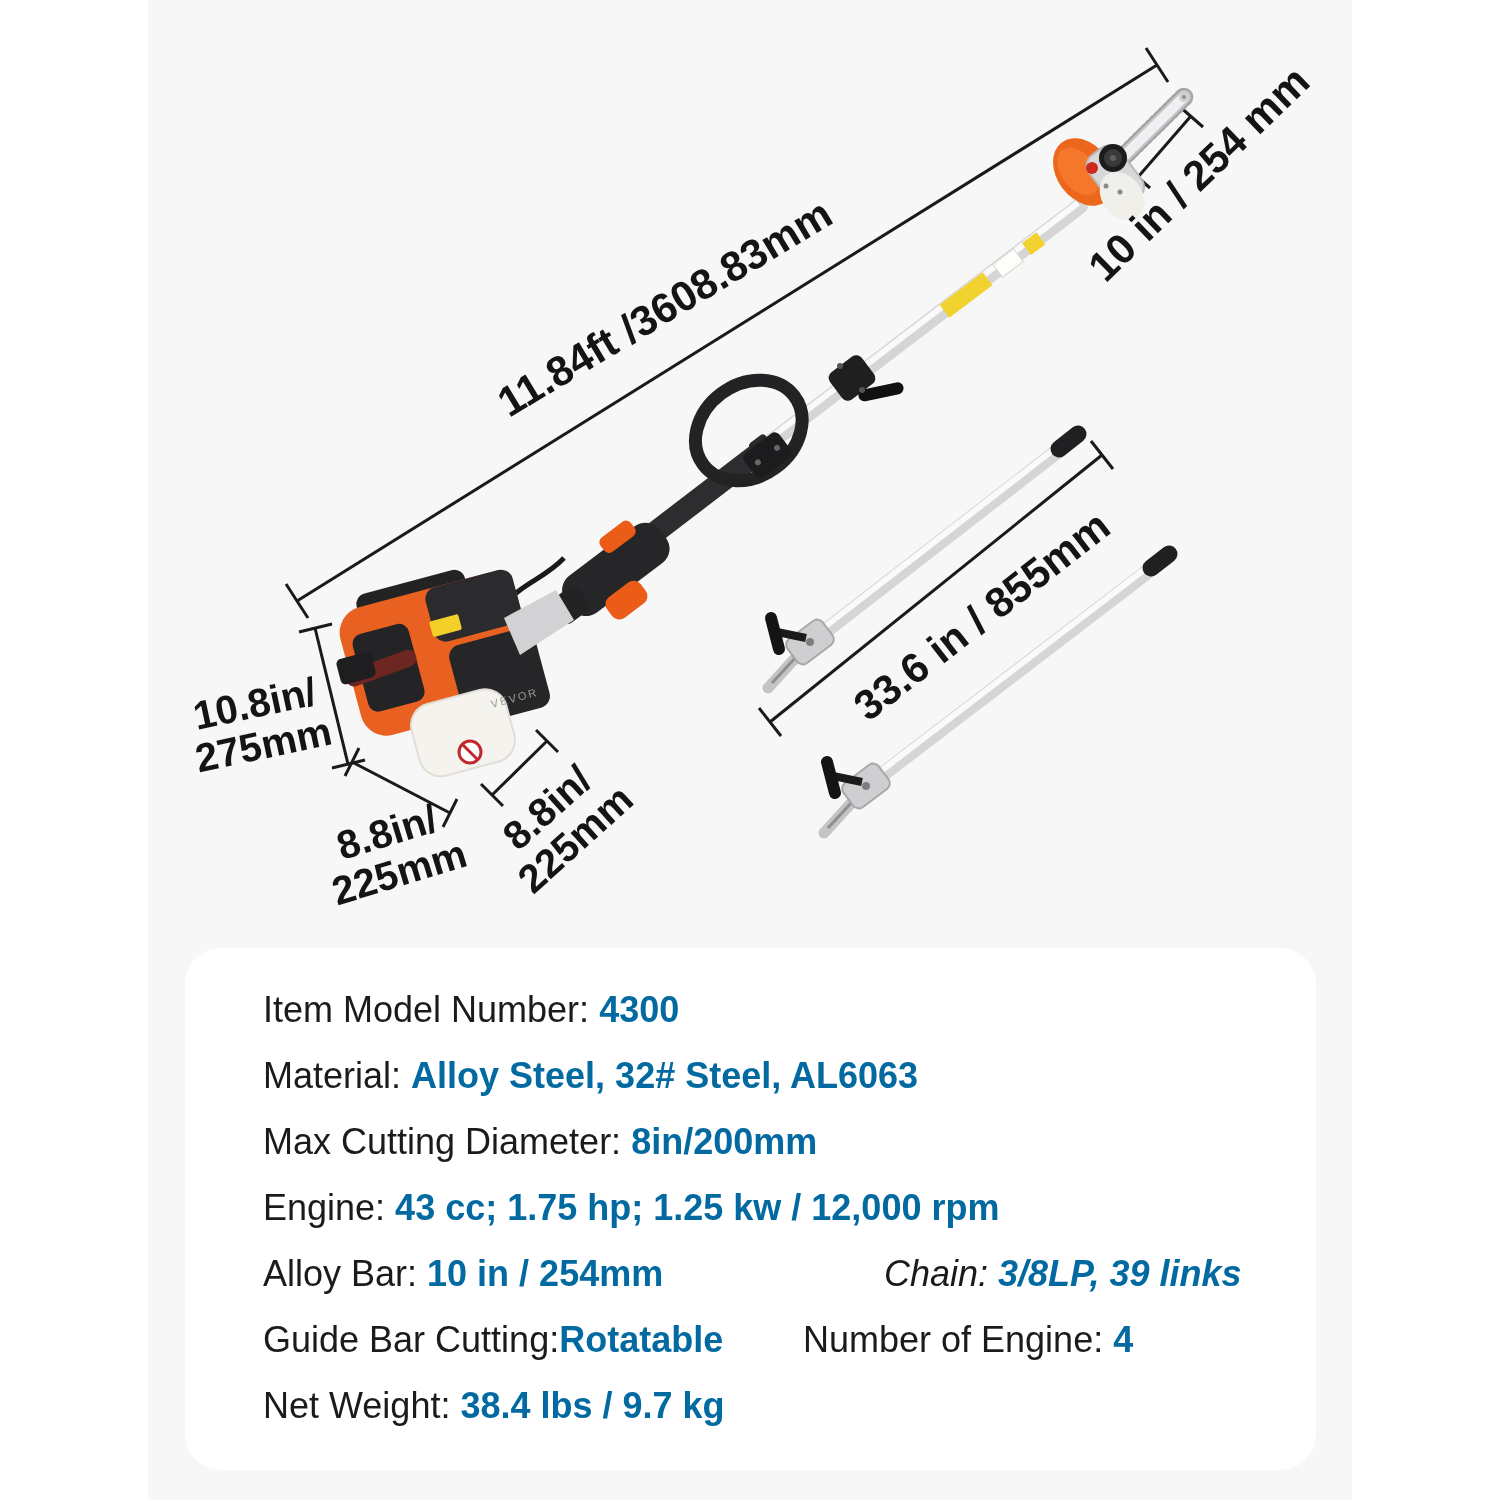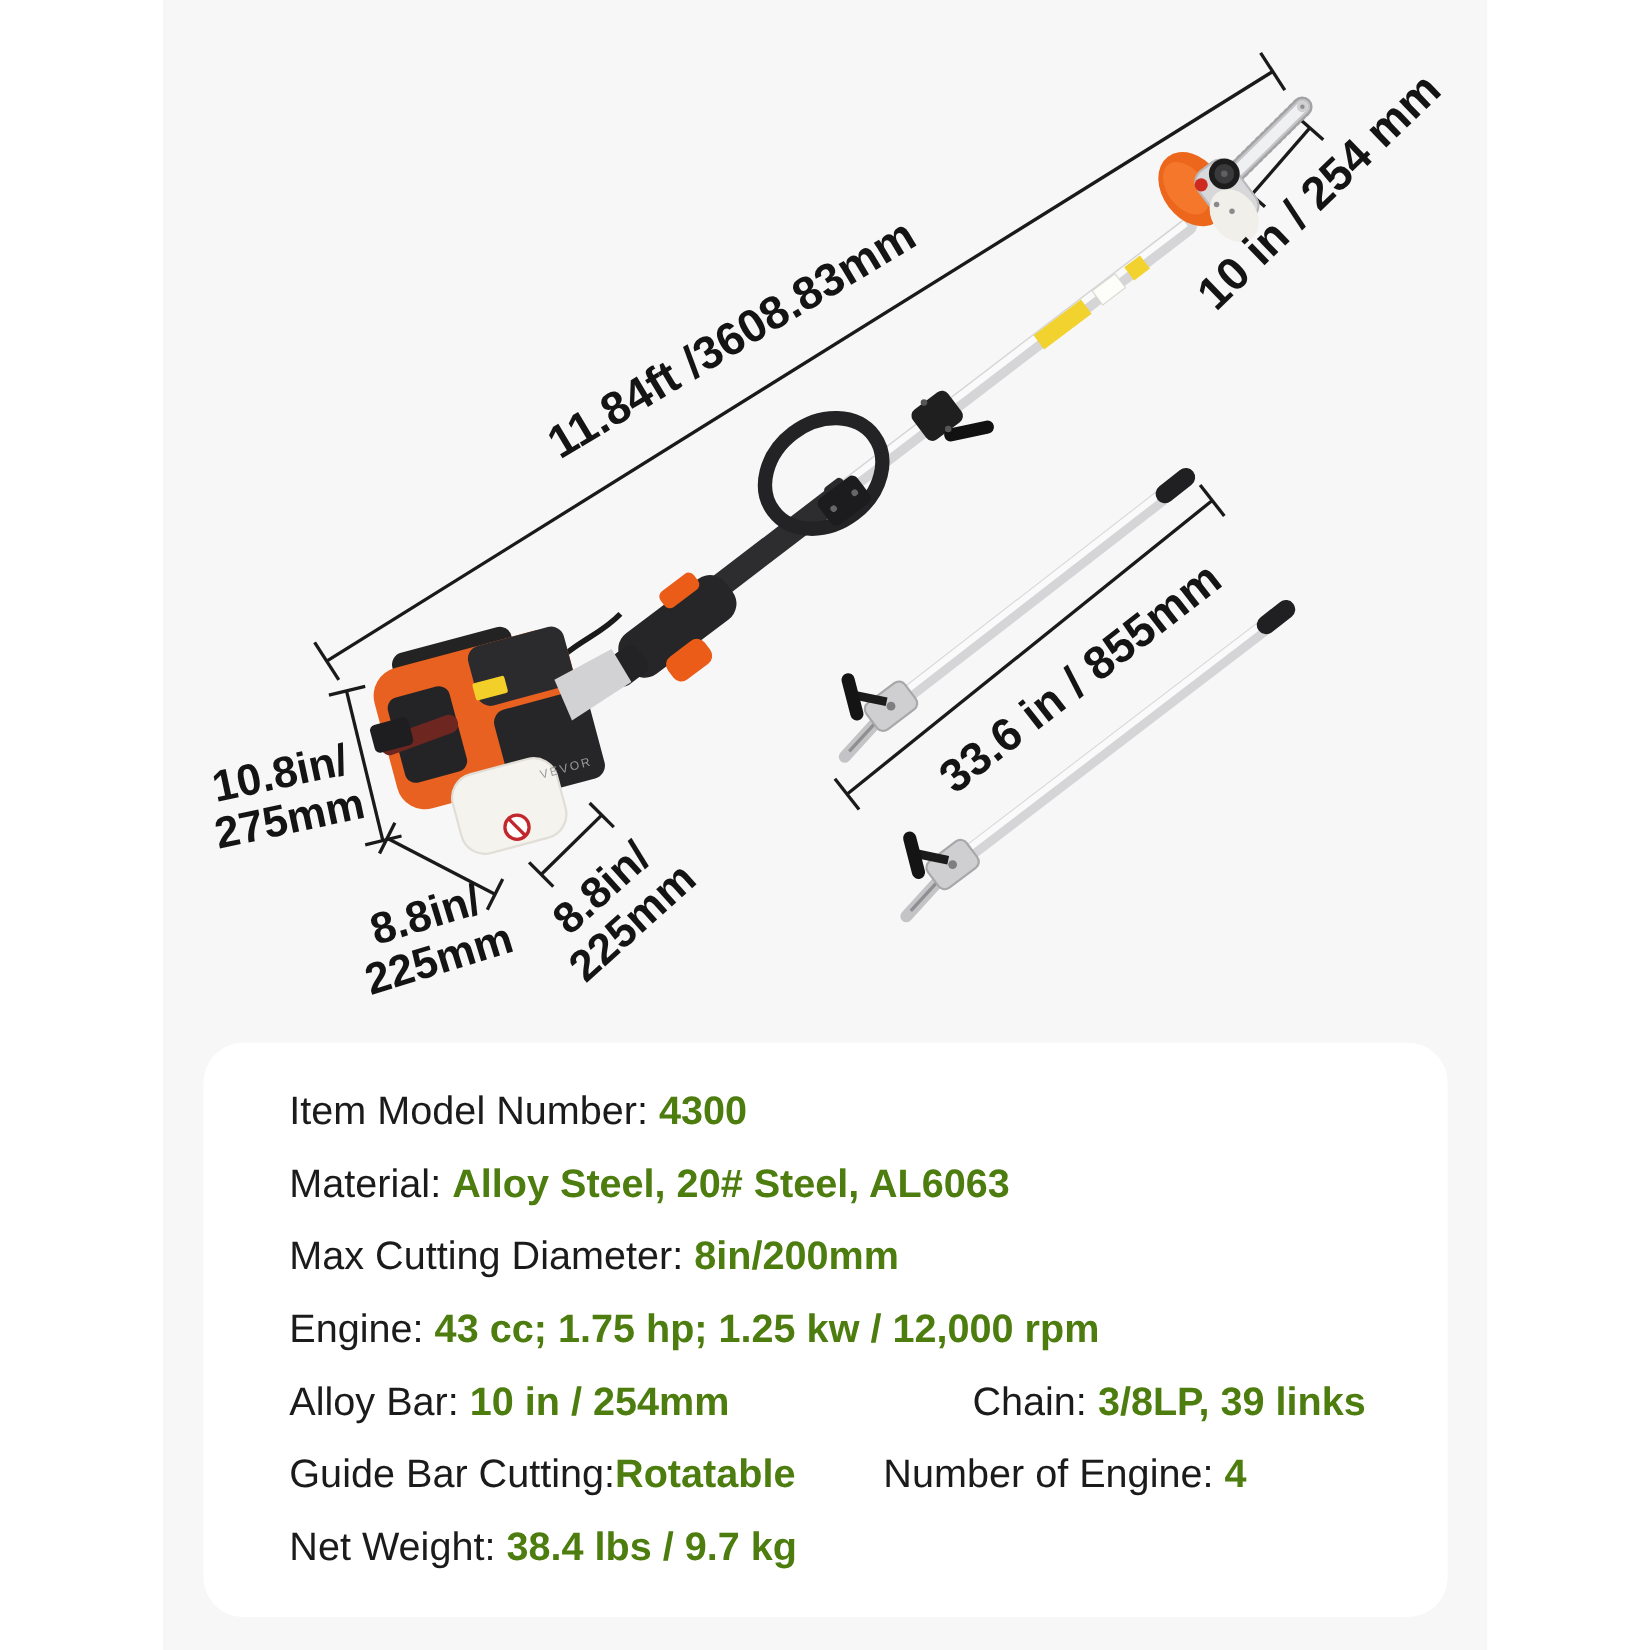--- a/index.html
+++ b/index.html
@@ -24,23 +24,23 @@
   #dim-w2    {left:561px; top:823px; transform:translate(-50%,-50%) rotate(-42deg);}
   .spec-panel{
     position:absolute;left:185px;top:948px;width:1131px;height:522px;
     background:#ffffff;border-radius:36px;padding-top:29px;box-sizing:border-box;text-align:center;
   }
   .spec-row{
     position:relative;height:66px;display:flex;align-items:center;
     padding-left:78px;font-size:36px;
   }
   .lbl{color:#1b1b1b;white-space:pre;}
-  .val{color:#4d7c0f;font-weight:700;white-space:pre;}
+  .val{color:#0369a1;font-weight:700;white-space:pre;}
   .col2{position:absolute;display:flex;align-items:center;}
-  #row-guidebar .col2{left:699px;}
+  #row-guidebar .col2{left:699px;font-style:italic;}
   #row-rotation .col2{left:618px;}
 </style>
 </head>
 <body>
 
 <div class="canvas">
 
   <div class="photo-area"></div>
 
   <svg class="illustration" width="1500" height="1500" viewBox="0 0 1500 1500">
@@ -214,21 +214,21 @@
     <span>225mm</span>
   </div>
 
   <div class="spec-panel">
     <div class="spec-row">
       <span class="lbl">Item Model Number: </span>
         <span class="val">4300</span>
     </div>
     <div class="spec-row">
       <span class="lbl">Material: </span>
-        <span class="val">Alloy Steel, 20# Steel, AL6063</span>
+        <span class="val">Alloy Steel, 32# Steel, AL6063</span>
     </div>
     <div class="spec-row">
       <span class="lbl">Max Cutting Diameter: </span>
         <span class="val">8in/200mm</span>
     </div>
     <div class="spec-row">
       <span class="lbl">Engine: </span>
         <span class="val">43 cc; 1.75 hp; 1.25 kw / 12,000 rpm</span>
     </div>
     <div class="spec-row" id="row-guidebar">

